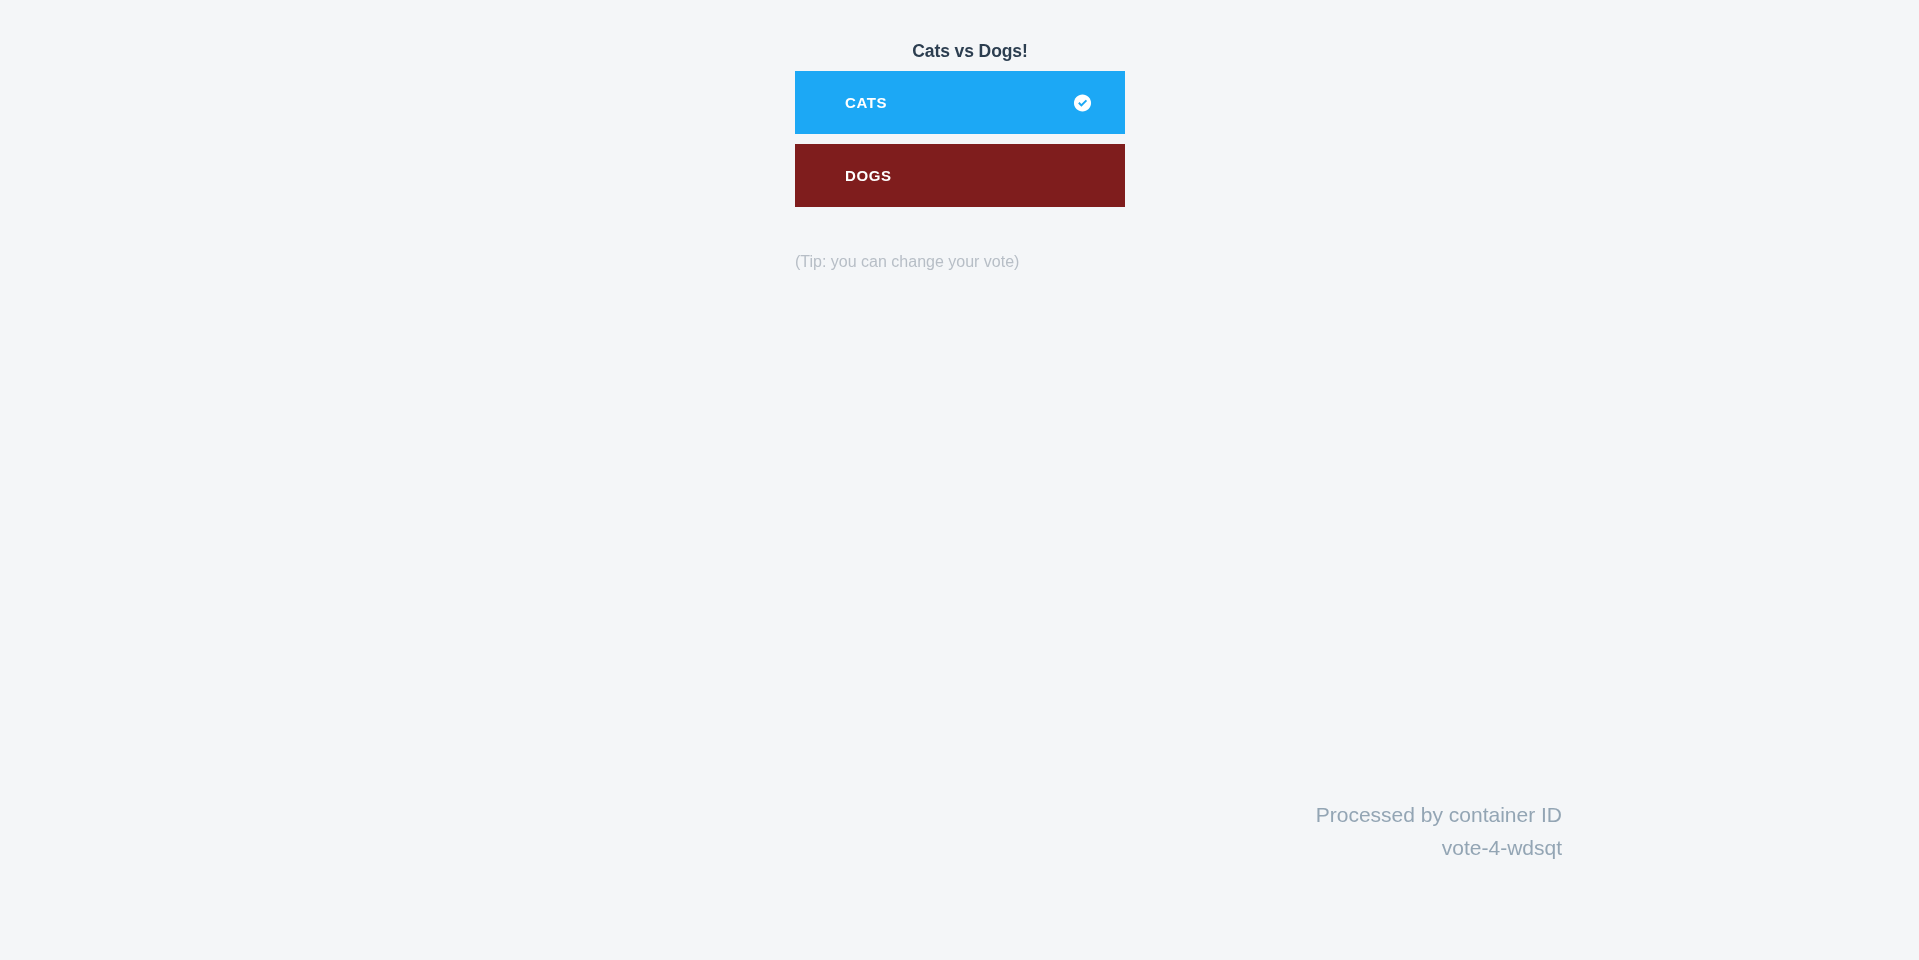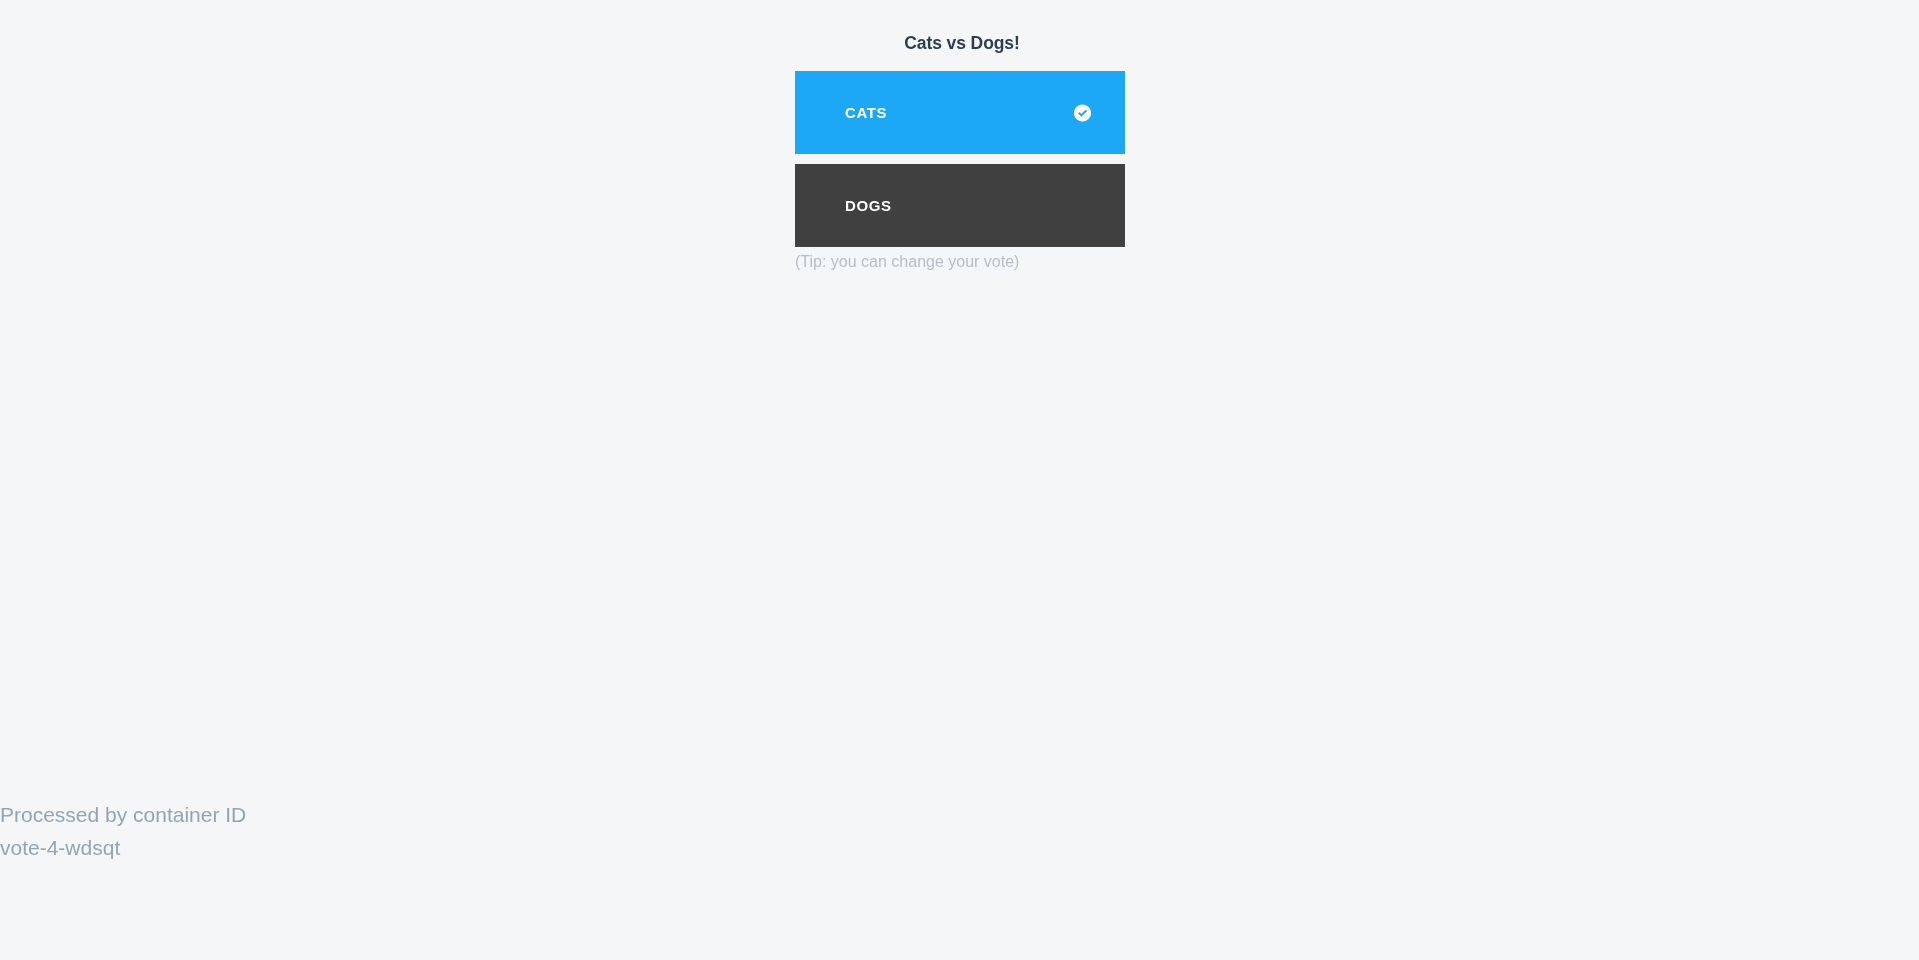--- a/index.html
+++ b/index.html
@@ -29,21 +29,21 @@
 
   .content {
     position: absolute;
     left: 795px;
     top: 0;
     width: 330px;
   }
 
   
   .app-title {
-    margin: 2px;
+    margin: 10px;
     padding: 0;
     position: absolute;
     left: -60px;
     top: 31px;
     width: 450px;
     text-align: center;
     font-size: 17.5px;
     line-height: 21px;
     font-weight: bold;
     letter-spacing: -0.1px;
@@ -57,21 +57,21 @@
     left: 0;
     top: 71px;
     width: 330px;
   }
 
   .vote-button {
     display: block;
     position: relative;
     box-sizing: border-box;
     width: 330px;
-    height: 83px;
+    height: 63px;
     border: 0;
     margin: 0;
     padding: 17px 28px 0 50px;
     text-align: left;
     font-family: "Liberation Sans", sans-serif;
     font-size: 15px;
     font-weight: bold;
     letter-spacing: 0.6px;
     text-transform: uppercase;
     color: #ffffff;
@@ -127,21 +127,21 @@
     font-family: "Liberation Sans", sans-serif;
     white-space: nowrap;
   }
 
   
   .footer {
     position: absolute;
     left: 0;
     top: 798px;
     width: 1562px;
-    text-align: left;
+    text-align: right;
     font-size: 21px;
     line-height: 33px;
     color: #93a5b4;
     font-family: "Liberation Sans", sans-serif;
   }
   .footer .line {
     display: block;
   }
 </style>
 </head>
@@ -158,21 +158,21 @@
       <button type="button" class="vote-button cats" style="background: rgb(28, 168, 245);">
         <span class="label">CATS</span>
         <span class="check-icon">
           <svg viewBox="0 0 24 24" xmlns="http://www.w3.org/2000/svg" aria-hidden="true">
             <path fill="#ffffff" d="M12 1.2C6.04 1.2 1.2 6.04 1.2 12S6.04 22.8 12 22.8 22.8 17.96 22.8 12 17.96 1.2 12 1.2z"></path>
             <path fill="#1ca8f5" d="M10.6 16.7l-4.1-4.1 1.72-1.72 2.38 2.38 5.49-5.49 1.72 1.72z"></path>
           </svg>
         </span>
       </button>
 
-      <button type="button" class="vote-button dogs" style="background: #404040;">
+      <button type="button" class="vote-button dogs" style="background: #7f1d1d;">
         <span class="label">DOGS</span>
       </button>
 
     </form>
 
     <div class="tip">(Tip: you can change your vote)</div>
 
   </div>
 
   <div class="footer">

